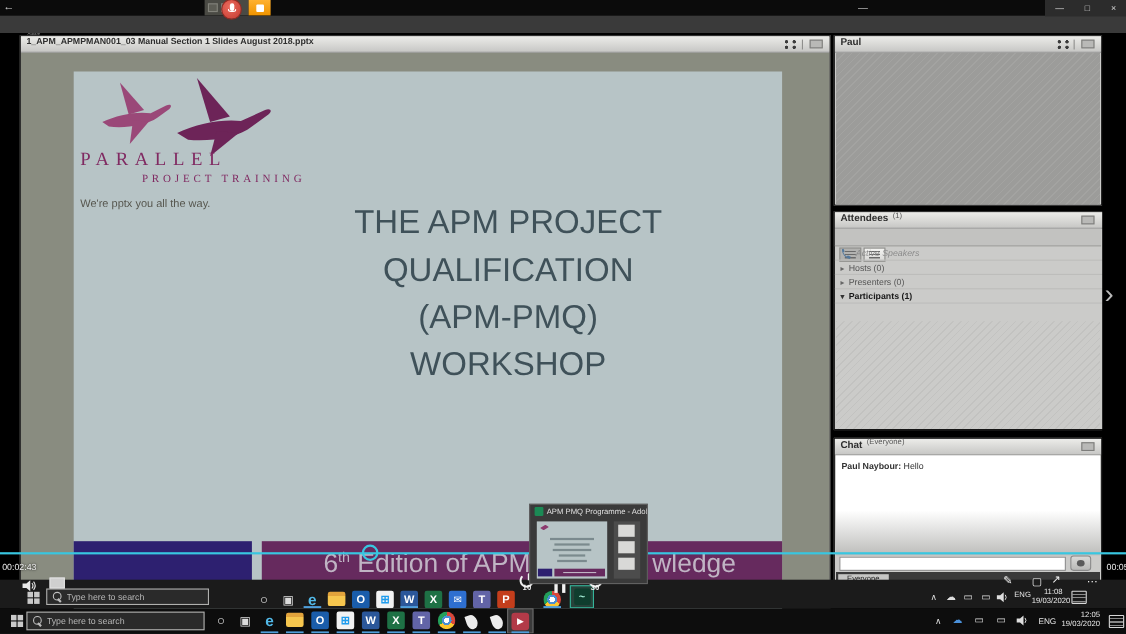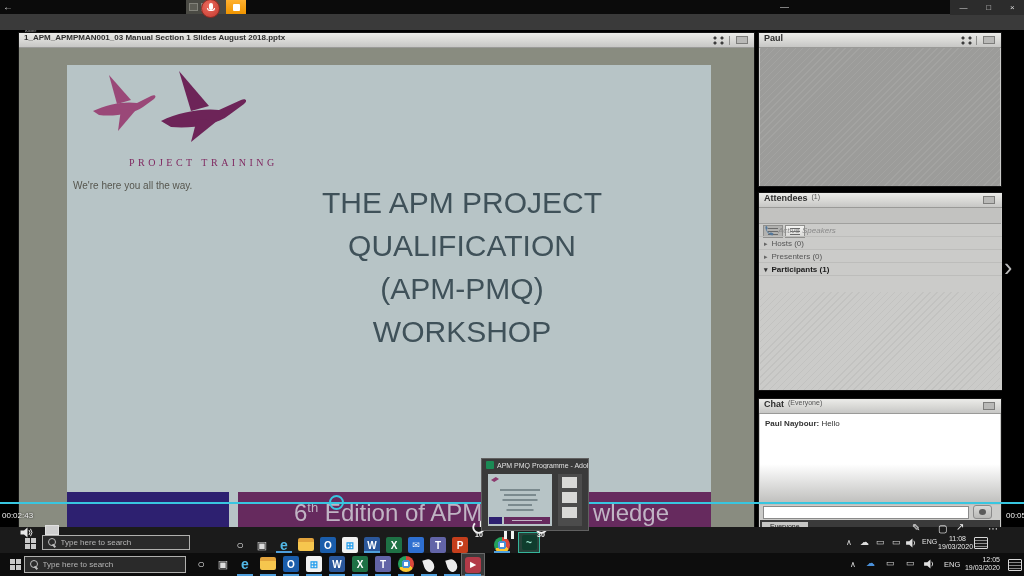--- a/index.html
+++ b/index.html
@@ -194,22 +194,23 @@
             <path d="M2,42 C16,35 34,32 46,34 L60,27 C64,25 66,27 63,30 L52,38 C42,45 22,48 8,46 Z"></path>
             <path d="M26,35 L18,6 L40,31 Z"></path>
             <path d="M30,40 L27,62 L44,42 Z"></path>
           </g>
           <g fill="#6d2458">
             <path d="M70,52 C88,43 112,39 128,41 L150,31 C155,29 157,32 153,35 L138,46 C126,56 100,60 80,58 Z"></path>
             <path d="M100,42 L88,2 L118,37 Z"></path>
             <path d="M106,50 L100,73 L126,52 Z"></path>
           </g>
         </svg>
+        <div class="abs ptbrand" style="left:6px;top:70px;font-size:17px;letter-spacing:6px;">PARALLEL</div>
         <div class="abs ptbrand" style="left:62px;top:92px;font-size:10px;letter-spacing:3.5px;">PROJECT TRAINING</div>
-        <div class="abs" style="left:6px;top:115px;font-size:10px;color:#56564e;">We're here you all the way.</div>
+        <div class="abs" style="left:6px;top:115px;font-size:10px;color:#56564e;">We're pptx you all the way.</div>
 
         <div class="slidetitle">
           <div>THE APM PROJECT</div>
           <div>QUALIFICATION</div>
           <div>(APM-PMQ)</div>
           <div>WORKSHOP</div>
         </div>
 
         <div class="banner" style="left:0;width:162px;background:#2d2070;"></div>
         <div class="banner" style="left:171px;width:473px;background:#662a5e;">

